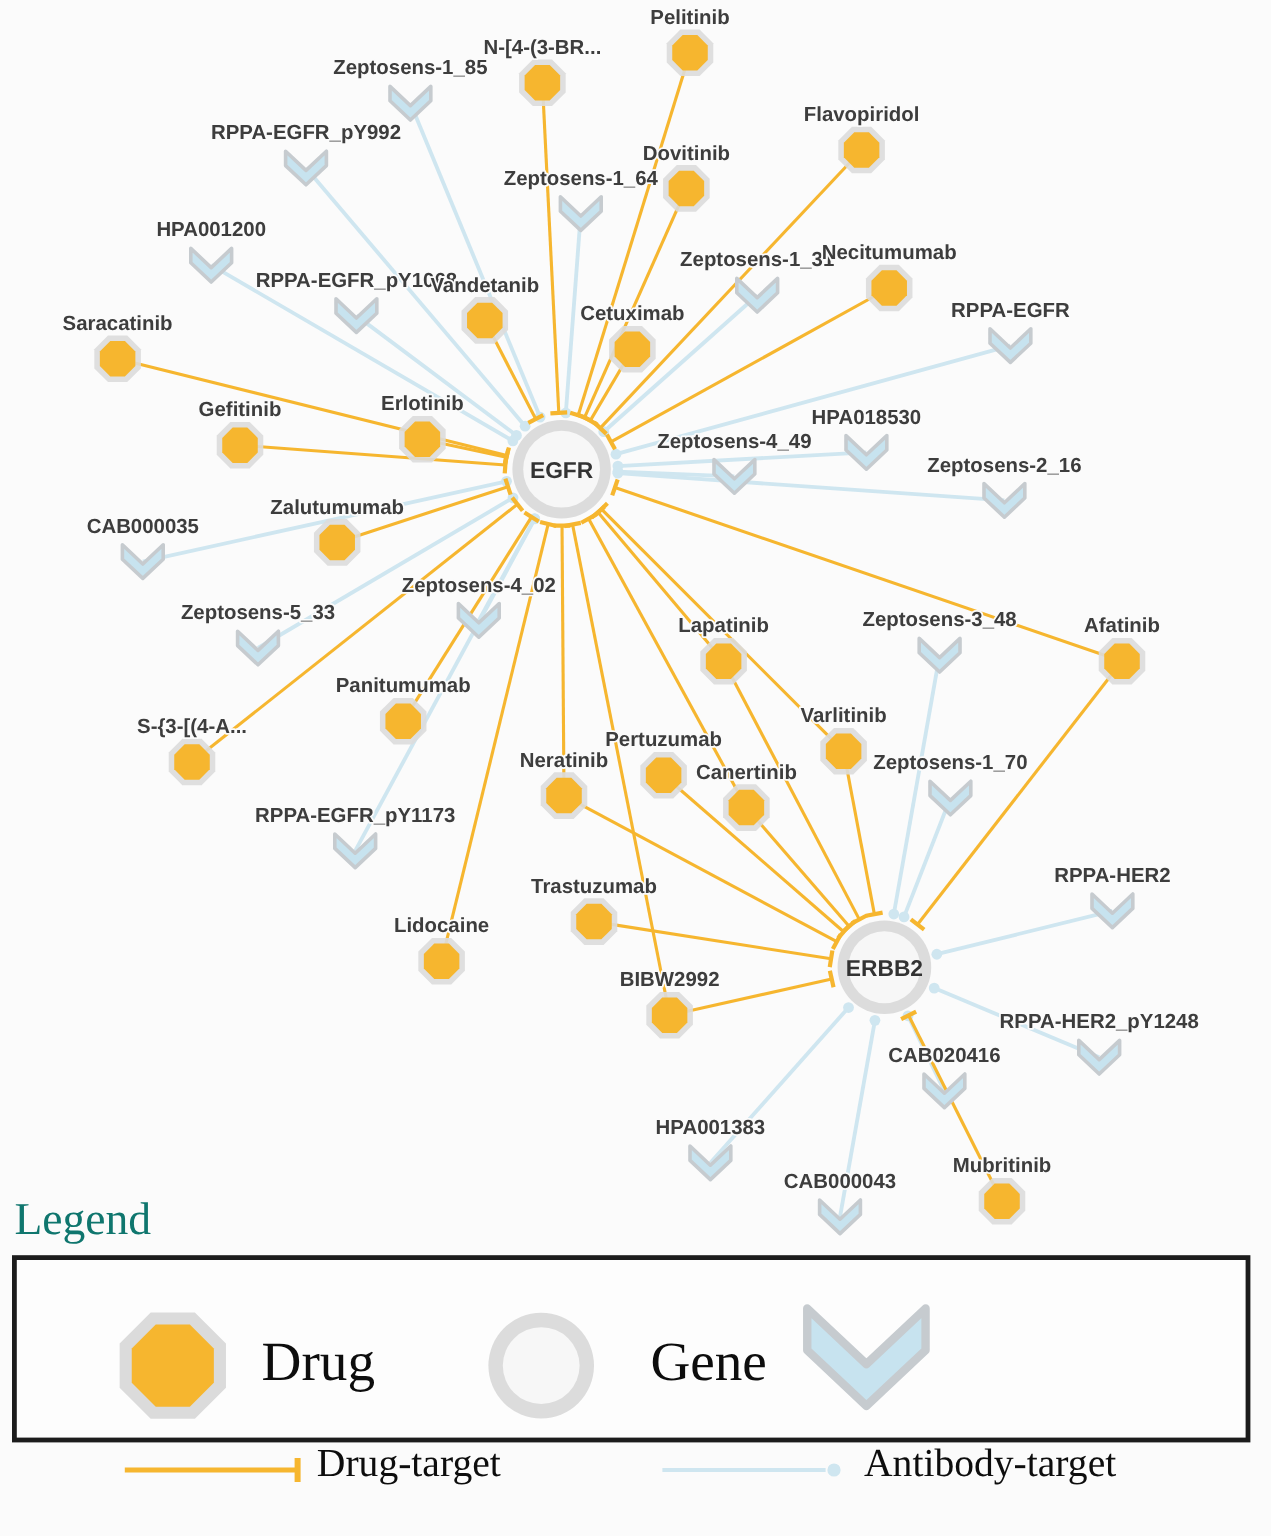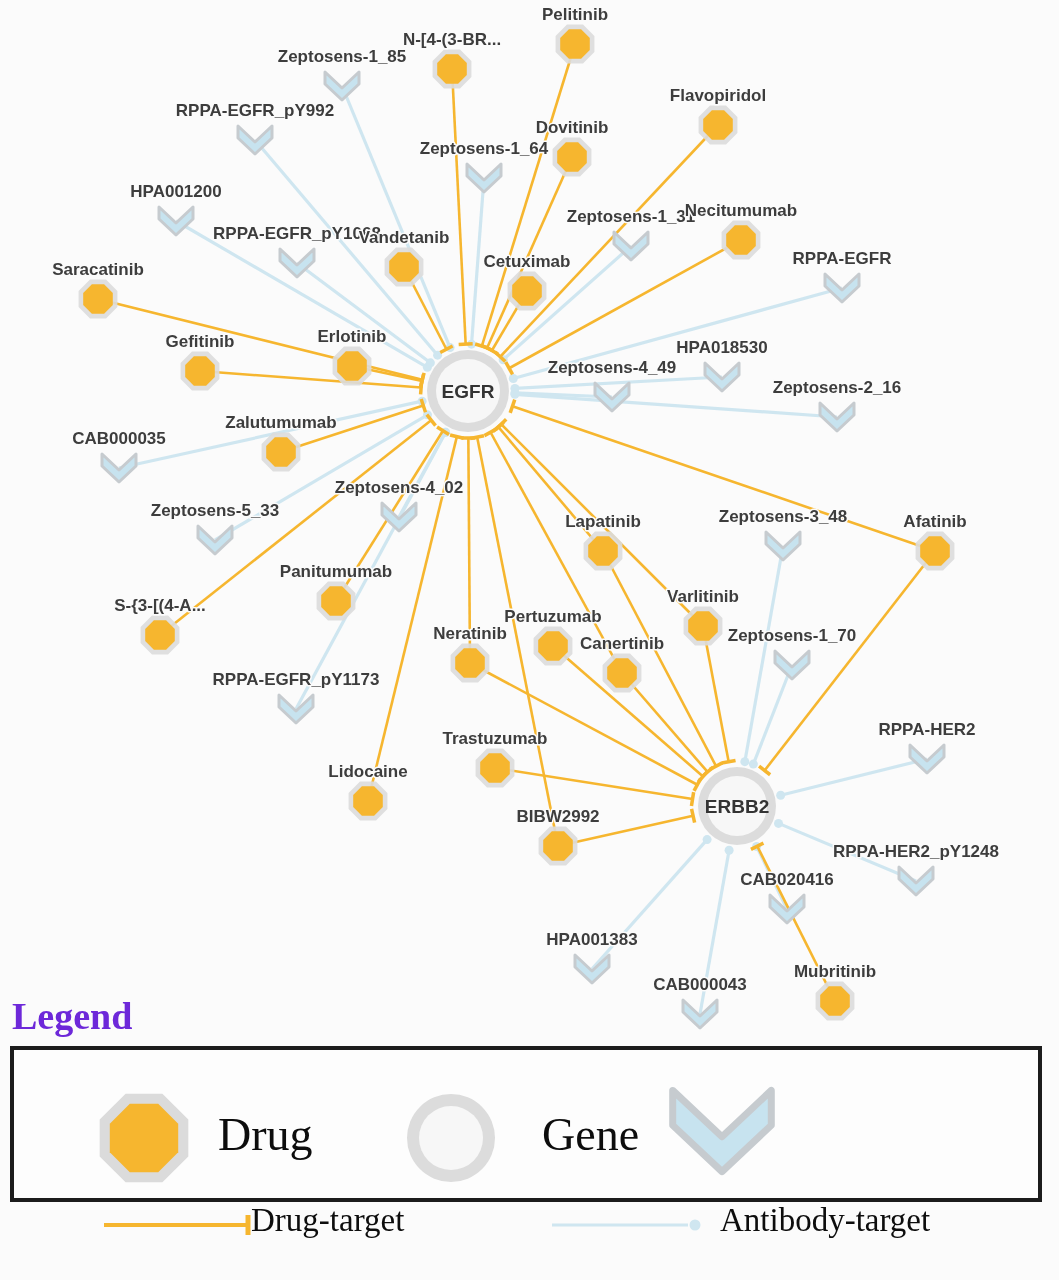--- a/index.html
+++ b/index.html
@@ -13,21 +13,21 @@
     font-family:"Liberation Sans",sans-serif;font-size:17px;font-weight:bold;
     fill:#3D3D3D;text-anchor:middle;
     paint-order:stroke;stroke:#FBFBFB;stroke-width:3px;stroke-linejoin:round;
   }
   .gene-label{
     font-family:"Liberation Sans",sans-serif;font-size:19px;font-weight:bold;
     fill:#333333;text-anchor:middle;
   }
   .legend-title{
     position:absolute;left:12px;top:994px;
-    font-family:"Liberation Serif",serif;font-size:38px;font-weight:bold;color:#6d28d9;
+    font-family:"Liberation Serif",serif;font-size:38px;font-weight:normal;color:#0f766e;
   }
   .legend-box{
     position:absolute;left:10px;top:1046px;width:1032px;height:156px;
     background:#fdfdfd;border:4px solid #1c1c1c;
   }
   .legend-box .licon{position:absolute;display:block;}
   .lg-label{
     position:absolute;font-family:"Liberation Serif",serif;color:#0d0d0d;white-space:nowrap;
   }
   .lg-big{font-size:46px;top:58px;}
@@ -371,20 +371,20 @@
   <span class="lg-label lg-big" style="left:528px">Gene</span>
 
   <svg class="licon" id="li-antibody" width="116" height="110" viewBox="-58 -55 116 110" style="left:650px;top:30px">
       <polygon points="-49.3,-44.6 0.0,1.8 49.3,-44.6 49.3,-9.8 0.0,36.6 -49.3,-9.8" fill="#C7E3EF" stroke="#C6CBCF" stroke-width="7" stroke-linejoin="round"></polygon>
     </svg>
 
   <svg class="licon" id="li-drugedge" width="170" height="30" viewBox="0 0 170 30" style="left:86px;top:160px">
       <line x1="4" y1="15" x2="148" y2="15" stroke="#F6B62F" stroke-width="4"></line>
       <line x1="148" y1="5" x2="148" y2="25" stroke="#F6B62F" stroke-width="5"></line>
     </svg>
-  <span class="lg-label lg-small" style="left:237px">Drug-target</span>
+  <span class="lg-label lg-small" style="left:250px">Drug-target</span>
 
   <svg class="licon" id="li-antibodyedge" width="175" height="30" viewBox="0 0 175 30" style="left:534px;top:160px">
       <line x1="4" y1="15" x2="140" y2="15" stroke="#CFE6F0" stroke-width="3.2"></line>
       <circle cx="147" cy="15" r="5.5" fill="#CFE6F0"></circle>
     </svg>
   <span class="lg-label lg-small" style="left:706px">Antibody-target</span>
 </div>
 
 </body></html>

